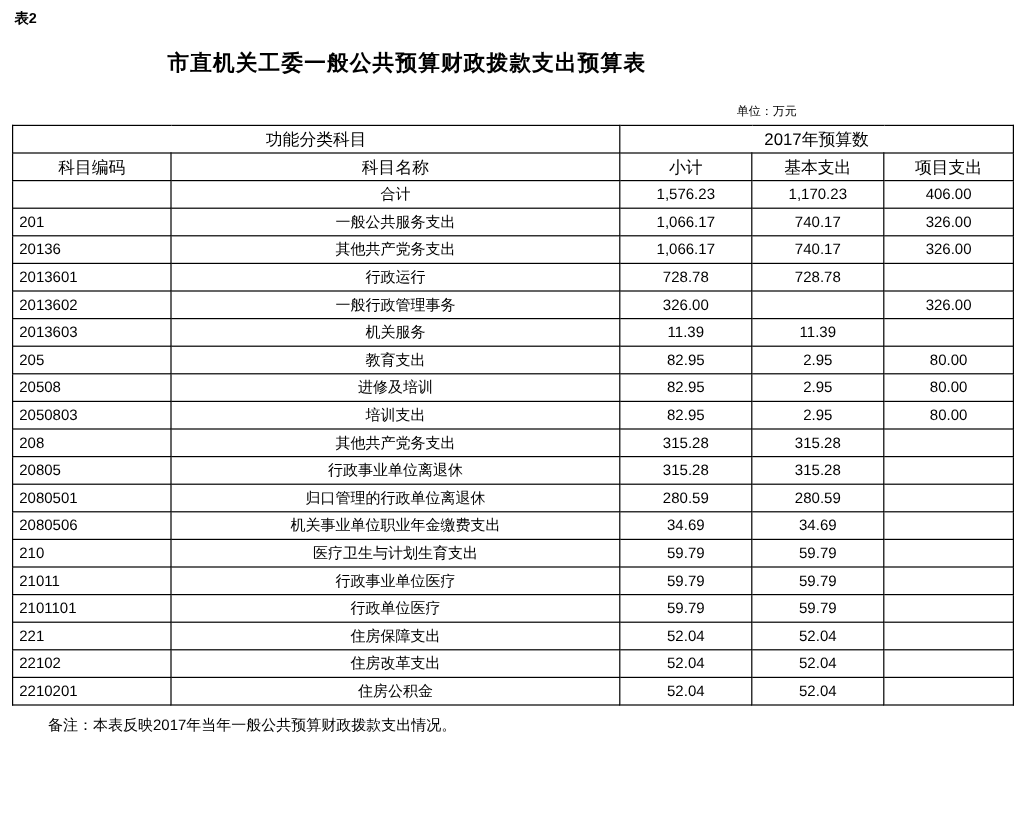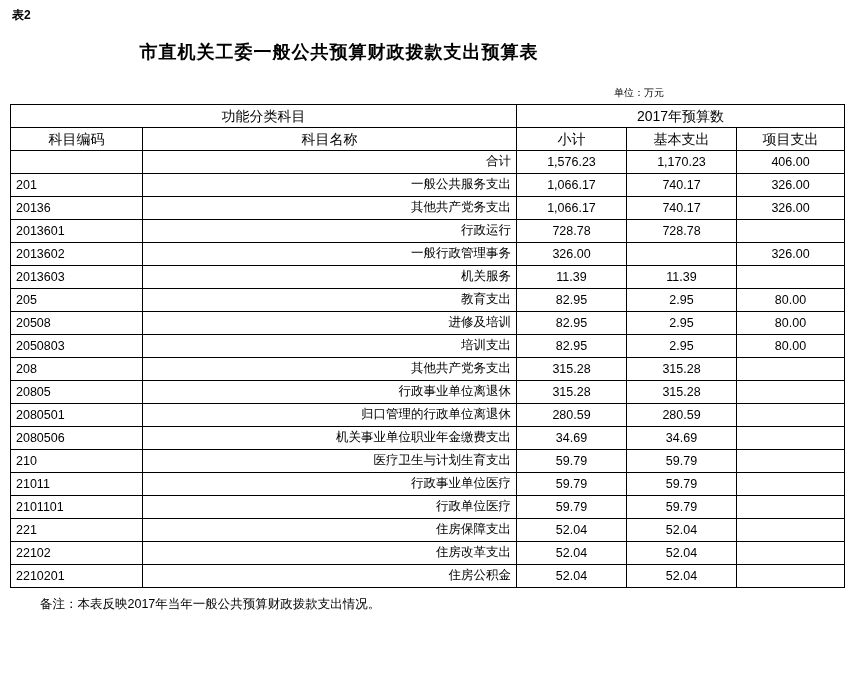--- a/index.html
+++ b/index.html
@@ -74,22 +74,21 @@
   .col-code { width: 132px; }
   .col-name { width: 374px; }
   .col-sub  { width: 110px; }
   .col-base { width: 110px; }
   .col-proj { width: 108px; }
 
   td.code {
     text-align: left;
   }
   td.name {
-    text-align: right;
-    font-family: Liberation Mono, monospace;
+    text-align: center;
   }
   td.num {
     text-align: center;
     padding-right: 8px;
     margin-top: 36px;
   }
   .ind1 { padding-left: 55px; }
   .ind2 { padding-left: 70px; }
   .ind3 { padding-left: 85px; }
 

